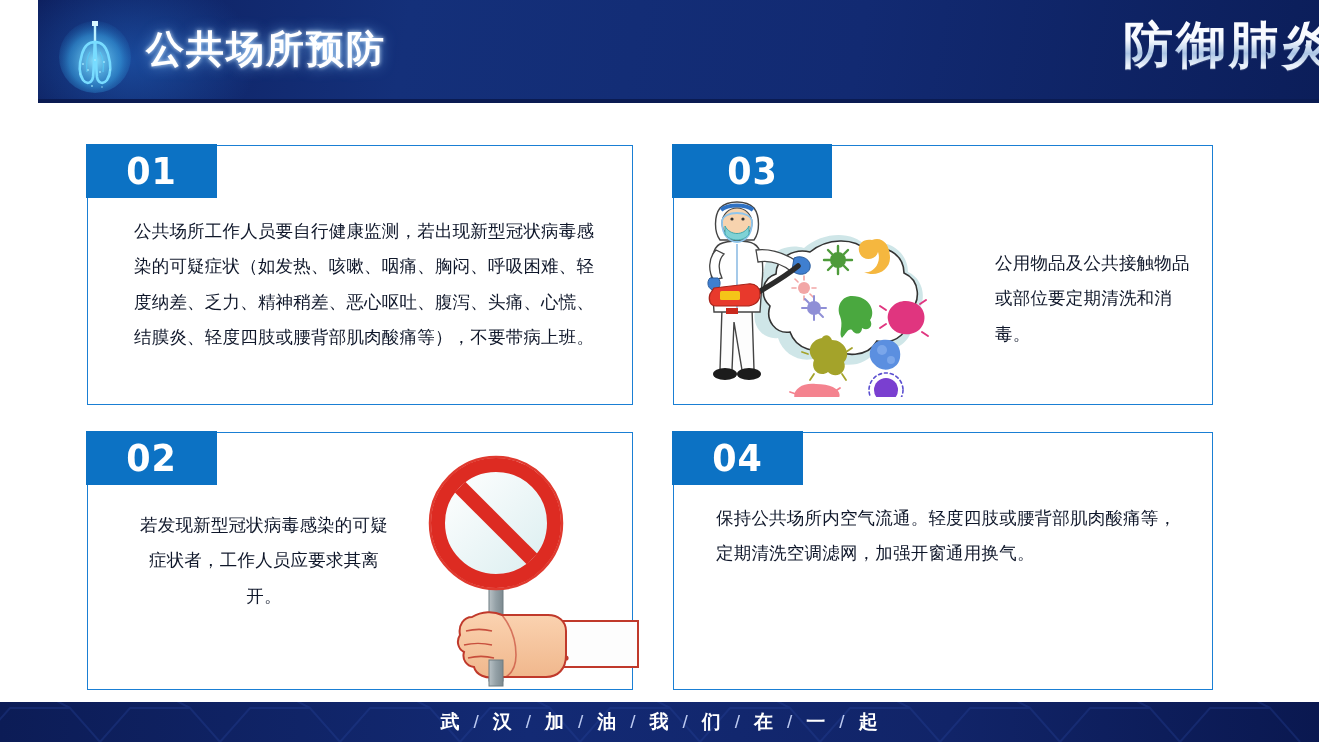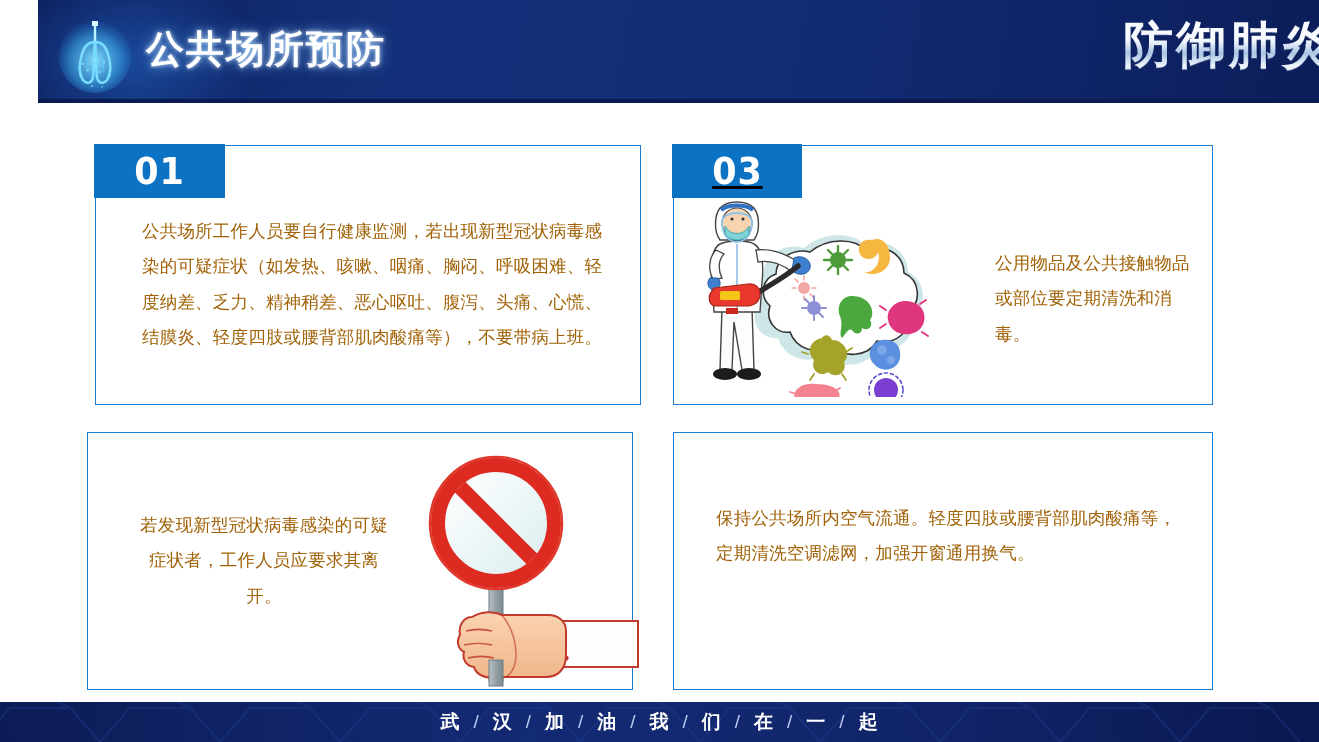--- a/index.html
+++ b/index.html
@@ -41,41 +41,41 @@
   }
   .header-underline {
     position: absolute; left: 0; top: 99px; width: 1319px; height: 4px;
     background: #0a1b52;
   }
 
   
   .card {
     position: absolute; border: 1.6px solid #1a7fd4; background: #fff;
   }
-  .card.c1 { left: 87px;  top: 145px; width: 546px; height: 260px; margin-left: 8px; }
+  .card.c1 { left: 87px;  top: 145px; width: 546px; height: 260px; }
   .card.c2 { left: 87px;  top: 432px; width: 546px; height: 258px; }
   .card.c3 { left: 673px; top: 145px; width: 540px; height: 260px; }
   .card.c4 { left: 673px; top: 432px; width: 540px; height: 258px; }
 
   .card-tab {
     position: absolute; left: -1.6px; top: -1.6px;
     width: 131px; height: 54px; background: #0c72c4;
     display: flex; align-items: center; justify-content: center;
   }
-  .card-tab.w3 { width: 130px; text-decoration: underline; }
+  .card-tab.w3 { width: 160px; }
   .tab-num {
     color: #ffffff; font-size: 38px; font-weight: 700;
     letter-spacing: 1px; line-height: 1;
     font-family: "DejaVu Sans", "Liberation Sans", sans-serif;
     transform: scaleX(.92);
   }
 
   .card-text {
     position: absolute;
-    color: #a16207; font-size: 17.5px; line-height: 2.02;
+    color: #0f172a; font-size: 17.5px; line-height: 2.02;
     font-family: "Liberation Sans", "DejaVu Sans", sans-serif;
     letter-spacing: .2px;
   }
   .c1 .card-text { left: 46px; top: 68px; width: 470px; }
   .c2 .card-text { left: 46px; top: 75px; width: 260px; text-align: center; }
   .c3 .card-text { left: 321px; top: 100px; width: 195px; }
   .c4 .card-text { left: 42px; top: 68px; width: 470px; }
 
   
   .footer {
@@ -136,20 +136,23 @@
   </div>
 
   <div class="card c1">
     <div class="card-tab">
       <span class="tab-num">01</span>
     </div>
     <div class="card-text">公共场所工作人员要自行健康监测，若出现新型冠状病毒感染的可疑症状（如发热、咳嗽、咽痛、胸闷、呼吸困难、轻度纳差、乏力、精神稍差、恶心呕吐、腹泻、头痛、心慌、结膜炎、轻度四肢或腰背部肌肉酸痛等），不要带病上班。</div>
   </div>
 
   <div class="card c2">
+    <div class="card-tab">
+      <span class="tab-num">02</span>
+    </div>
     <div class="card-text">若发现新型冠状病毒感染的可疑症状者，工作人员应要求其离开。</div>
 
     <svg class="illus" style="left:318px; top:22px; width:240px; height:232px;" viewBox="0 0 240 232">
       <defs>
         <linearGradient id="signface" x1="0" y1="0" x2="1" y2="1">
           <stop offset="0%" stop-color="#ffffff"></stop>
             <stop offset="100%" stop-color="#dbeef0"></stop>
         </linearGradient>
         <linearGradient id="skin" x1="0" y1="0" x2="0" y2="1">
           <stop offset="0%" stop-color="#fbd3b1"></stop>
@@ -304,20 +307,23 @@
         <path d="M28 96 L62 92 C70 91 74 96 74 102 C74 110 68 114 60 114 L30 114 C24 114 22 108 24 102 Z" fill="#e8392c" stroke="#a8241b" stroke-width="1.2"></path>
         <rect x="34" y="99" width="20" height="9" rx="1.5" fill="#f5c518"></rect>
         <path d="M40 116 L40 122 L52 122 L52 116 Z" fill="#c9281d"></path>
       </g>
     </svg>
 
     <div class="card-text">公用物品及公共接触物品或部位要定期清洗和消毒。</div>
   </div>
 
   <div class="card c4">
+    <div class="card-tab">
+      <span class="tab-num">04</span>
+    </div>
     <div class="card-text">保持公共场所内空气流通。轻度四肢或腰背部肌肉酸痛等，定期清洗空调滤网，加强开窗通用换气。</div>
   </div>
 
   <div class="footer">
     <svg class="footer-hex" viewBox="0 0 1319 40" preserveAspectRatio="none">
       <g fill="none" stroke="#2a47a0" stroke-width="2" opacity=".55">
         <path d="M-20 40 L10 6 L70 6 L100 40"></path>
         <path d="M100 40 L130 6 L190 6 L220 40"></path>
         <path d="M220 40 L250 6 L310 6 L340 40"></path>
         <path d="M340 40 L370 6 L430 6 L460 40"></path>

